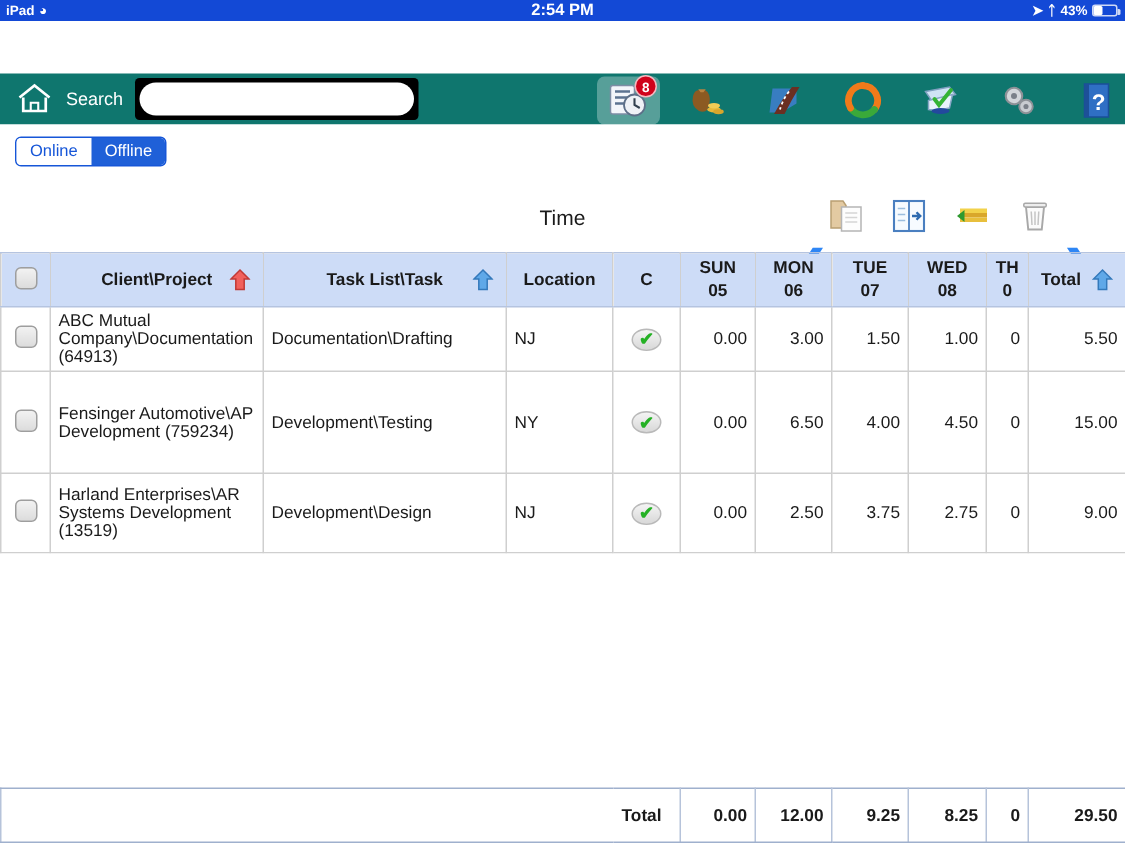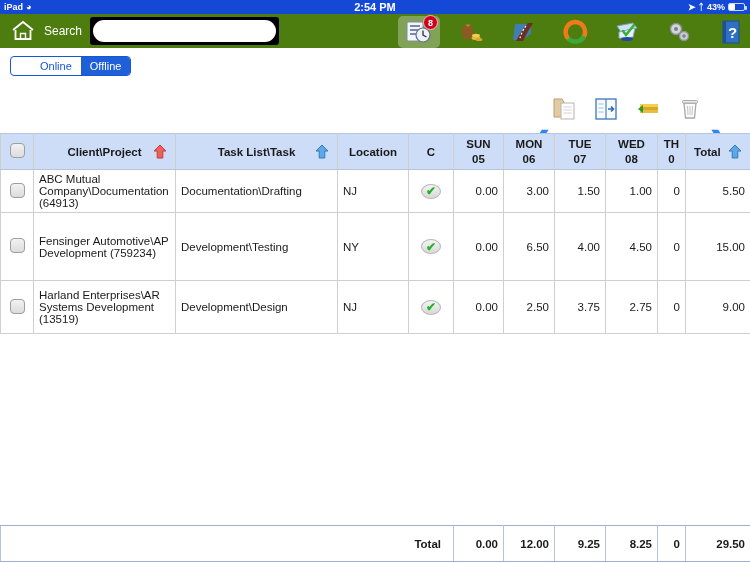--- a/index.html
+++ b/index.html
@@ -38,23 +38,24 @@
     width: 2px; height: 4px; background: #cfd9f5; border-radius: 0 1px 1px 0;
   }
   .batt i {
     display: block; height: 100%; width: 43%;
     background: #ffffff; border-radius: 1px;
   }
 
   
   .topbar {
     height: 34px; width: 750px;
-    background: #4d7c0f;
+    background: #0f766e;
     display: flex; align-items: center;
     position: relative;
+    margin-top: 35px;
   }
   .home-icon { margin-left: 10px; width: 26px; height: 24px; }
   .search-label {
     color: #ffffff; font-size: 12px; margin-left: 8px; font-weight: normal;
   }
   .search-wrap {
     margin-left: 8px;
     width: 189px; height: 28px;
     background: #000000;
     border-radius: 3px;
@@ -88,21 +89,21 @@
   }
 
   
   .subbar {
     position: relative; width: 750px; height: 85px;
     background: #ffffff;
   }
   .seg {
     position: absolute; left: 10px; top: 8px;
     display: flex; border: 1px solid #1656d8; border-radius: 4px;
-    overflow: hidden; height: 20px; padding-left: 20px;
+    overflow: hidden; height: 20px;
   }
   .seg div {
     font-size: 11px; padding: 0 9px;
     display: flex; align-items: center; cursor: default;
   }
   .seg .off { background: #ffffff; color: #1656d8; }
   .seg .on  { background: #1f60d8; color: #ffffff; }
   .period-btn {
     position: absolute; left: 10px; top: 34px;
     background: #2363dc; color: #cfe0ff;
@@ -274,20 +275,21 @@
 </div>
 
 <div class="subbar">
 
   <div class="seg">
     <div class="off">Online</div>
     <div class="on">Offline</div>
   </div>
 
 
+  <div class="page-title">Time</div>
 
   <div class="act-icons">
     <span class="ai">
       <svg width="28" height="26" viewBox="0 0 28 26">
         <path d="M4 3 L12 3 L14 6 L14 21 L4 21 Z" fill="#e3caa2" stroke="#b99f72"></path>
         <rect x="11" y="7" width="13" height="16" fill="#fdfdfd" stroke="#b5b5b5"></rect>
         <line x1="13.5" y1="11" x2="21.5" y2="11" stroke="#d5d5d5"></line>
         <line x1="13.5" y1="14" x2="21.5" y2="14" stroke="#d5d5d5"></line>
         <line x1="13.5" y1="17" x2="21.5" y2="17" stroke="#d5d5d5"></line>
       </svg>

